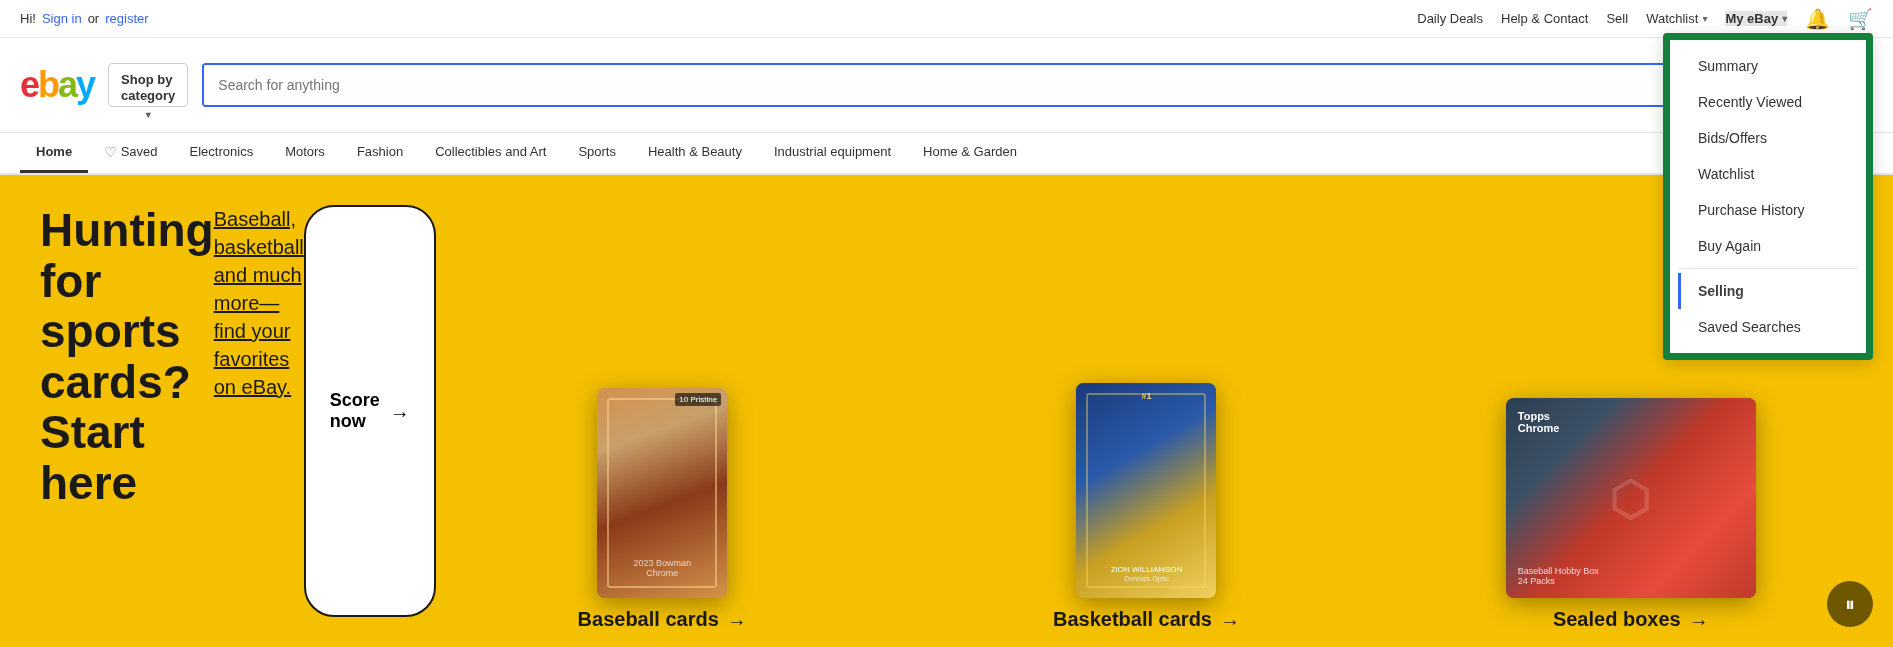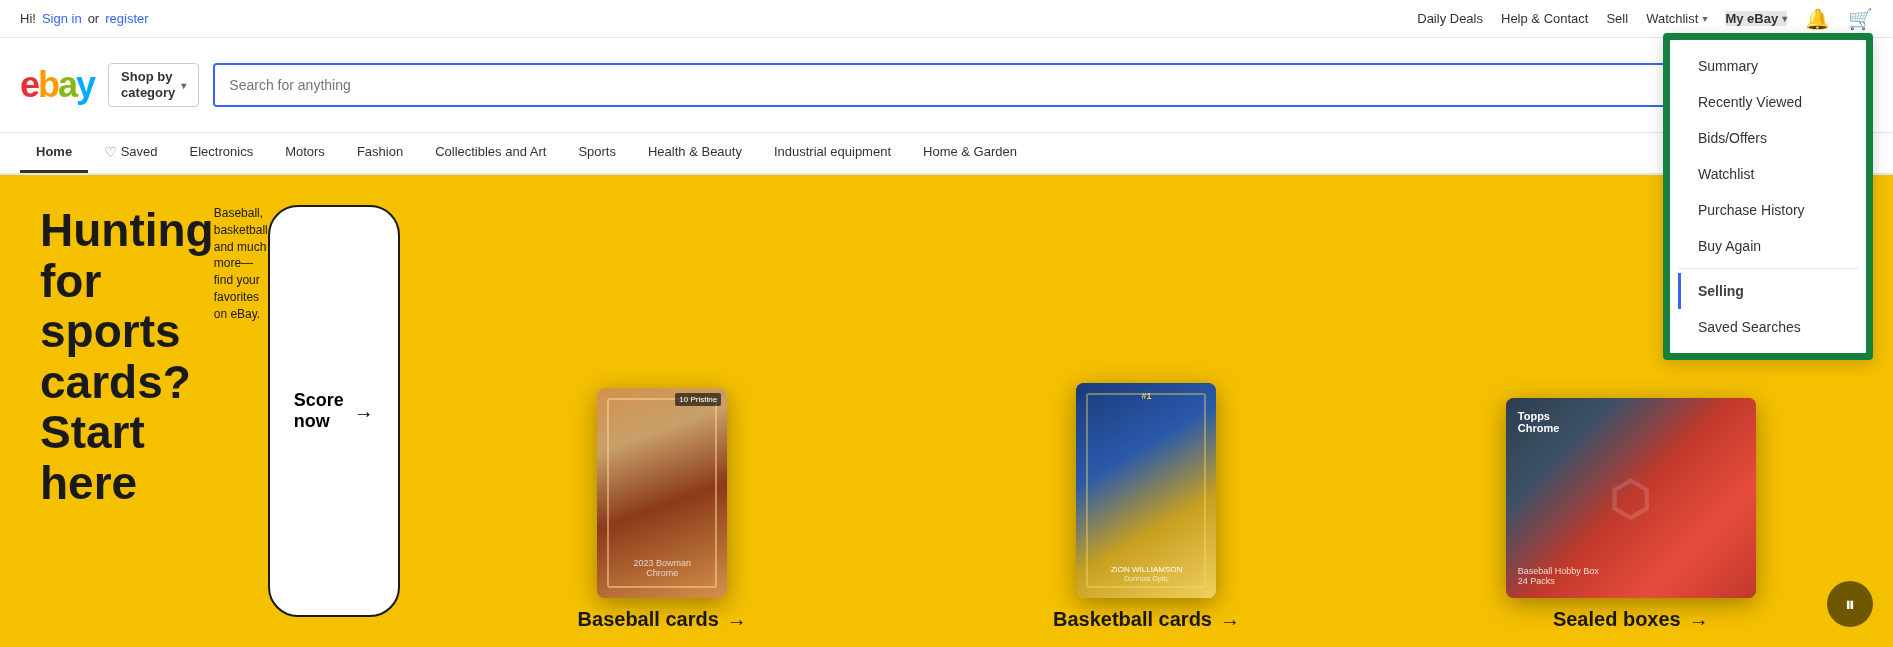--- a/index.html
+++ b/index.html
@@ -56,21 +56,21 @@
     }
     .logo span:nth-child(1) { color: #e53238; }
     .logo span:nth-child(2) { color: #f90; }
     .logo span:nth-child(3) { color: #86b817; }
     .logo span:nth-child(4) { color: #00aaff; }
 
     
     .shop-by {
       display: flex; align-items: center; gap: 6px; cursor: pointer; white-space: nowrap;
       font-size: 14px; font-weight: bold; color: #333; border: 1px solid #ccc; border-radius: 4px;
-      padding: 8px 12px; height: 44px; flex-shrink: 0;
+      padding: 8px 12px; height: 44px; flex-shrink: 0; flex-direction: column;
     }
     .shop-by .chevron { font-size: 10px; color: #666; }
 
     
     .search-bar {
       display: flex; flex: 1; border: 2px solid #3665f3; border-radius: 4px; overflow: hidden; height: 44px;
     }
     .search-input {
       flex: 1; border: none; outline: none; padding: 0 14px; font-size: 14px; color: #333;
     }
@@ -113,21 +113,21 @@
     
     .hero-text {
       padding: 30px 40px;
       display: flex; justify-content: flex-start;
       max-width: 420px; flex-shrink: 0;
     }
     .hero-heading {
       font-size: 46px; font-weight: bold; color: #1a1a1a; line-height: 1.1; margin-bottom: 16px;
     }
     .hero-subtext {
-      font-size: 12px; color: #1a1a1a; margin-bottom: 28px; line-height: 1.4;
+      font-size: 20px; color: #1a1a1a; margin-bottom: 28px; line-height: 1.4; text-decoration: underline;
     }
     .score-btn {
       display: flex; align-items: center; gap: 10px;
       background: #fff; border: 2px solid #1a1a1a; border-radius: 30px;
       padding: 14px 24px; font-size: 18px; font-weight: bold; color: #000000;
       cursor: pointer; text-decoration: none; width: fit-content;
     }
     .score-btn .arrow { font-size: 20px; }
 
     

